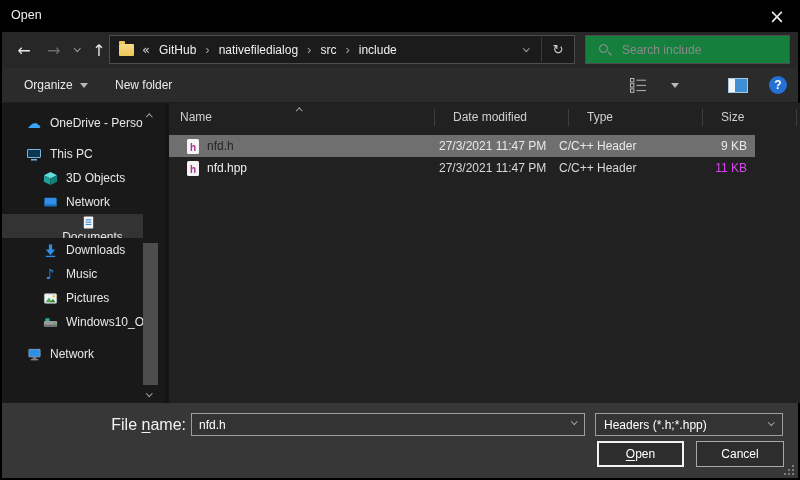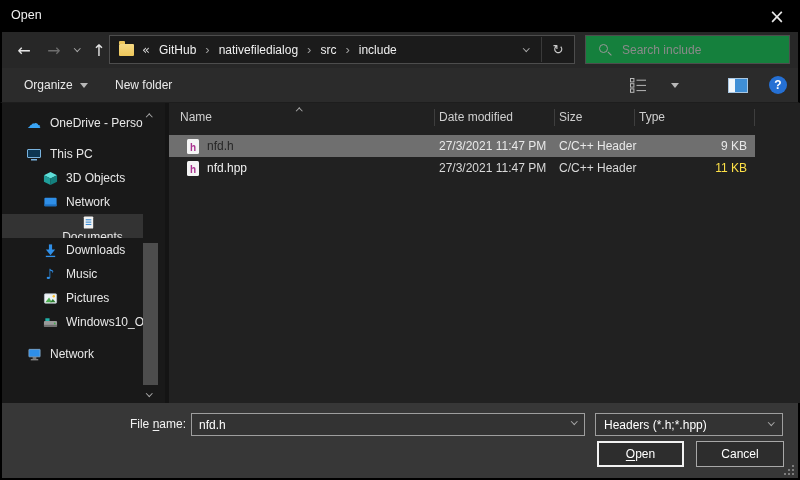--- a/index.html
+++ b/index.html
@@ -91,47 +91,47 @@
   .cloud-g { color:#3aa5f5; font-size:14px; line-height:16px; }
   .note-g { color:#2f8fe8; font-size:14px; line-height:16px; }
 
   .side-scroll { position:absolute; left:140px; top:0; width:17px; height:300px; }
   .ss-up { position:absolute; left:5px; top:9px; }
   .ss-thumb { position:absolute; left:1px; top:140px; width:15px; height:142px; background:#4d4d4d; }
   .ss-down { position:absolute; left:5px; bottom:8px; }
 
   .filearea { position:absolute; left:167px; top:0; width:631px; height:300px; background:#212121; }
   .lv-header { position:relative; display:flex; height:28px; align-items:center; color:#cfcfcf;
-    font-size:12px; }
+    font-size:12px;gap:14px; }
   .hcell { position:relative; height:28px; display:flex; align-items:center; padding-left:4px; }
   .hcell::after { content:""; position:absolute; right:0; top:6px; width:1px; height:17px;
     background:#3e3e3e; }
   .h-name { width:266px; padding-left:11px; }
   .h-date { width:120px; }
   .h-type { width:120px; }
   .h-size { width:80px; }
   .sort-caret { position:absolute; left:128px; top:3px; }
   .rows { margin-top:4px; }
   .frow { display:flex; width:586px; height:22px; align-items:center; font-size:12px; }
   .frow.selected { background:#6f6f6f; }
   .c-name { width:266px; display:flex; align-items:center; padding-left:18px; color:#f0f0f0;
     height:22px; }
   .frow.selected .c-name { color:#262626; }
   .c-date,.c-type { width:120px; padding-left:4px; color:#d9d9d9; }
-  .c-size { width:80px; text-align:right; padding-right:8px; color:#fde047; }
+  .c-size { width:80px; text-align:right; padding-right:8px; color:#d946ef; }
   .frow.selected .c-date,.frow.selected .c-type,.frow.selected .c-size { color:#e9e9e9; }
   .fileicon { width:12px; height:15px; background:#f5f5f5; border-radius:1.5px; margin-right:8px;
     flex:none; display:flex; align-items:flex-end; justify-content:center; font-weight:bold;
     font-size:10px; color:#a9338f; font-style:normal; line-height:13px; }
 
   
   .footer { position:absolute; left:0; top:403px; width:800px; height:75px; background:#373737;
     border-left:2px solid #000; border-right:2px solid #000; }
   .fn-label { position:absolute; left:0; top:10px; width:184px; height:23px; line-height:23px;
-    text-align:right; color:#f2f2f2; font-size:12px; }
+    text-align:right; color:#f2f2f2; font-size:16px; }
   .u { text-decoration:underline; text-underline-offset:2px; }
   .fn-input-wrap { position:absolute; left:189px; top:10px; width:394px; height:23px; }
   .fn-input { width:100%; height:100%; background:#333333; border:1px solid #9e9e9e; color:#fff;
     font-size:12px; padding:0 24px 0 7px; outline:none; font-family:"Liberation Sans",sans-serif; }
   .combo-chev { position:absolute; right:9px; top:9px; }
   .ft-combo { position:absolute; left:593px; top:10px; width:188px; height:23px; background:#333333;
     border:1px solid #9e9e9e; display:flex; align-items:center; padding:0 24px 0 8px;
     color:#fff; font-size:12px; white-space:nowrap; }
   .btn { position:absolute; top:38px; height:26px; background:#2d2d2d; color:#fff; font-size:12px;
     display:flex; align-items:center; justify-content:center; }
@@ -302,22 +302,22 @@
       <i class="chev up sm ss-up"></i>
       <div class="ss-thumb"></div>
       <i class="chev sm ss-down"></i>
     </div>
 
     <div class="filearea">
       <div class="lv-header">
         <i class="chev up sm sort-caret"></i>
         <span class="hcell h-name">Name</span>
         <span class="hcell h-date">Date modified</span>
+        <span class="hcell h-type">Type</span>
         <span class="hcell h-size">Size</span>
-        <span class="hcell h-type">Type</span>
       </div>
       <div class="rows">
         <div class="frow selected">
           <span class="c-name">
             <i class="fileicon">h</i>
             <span>nfd.h</span>
           </span>
           <span class="c-date">27/3/2021 11:47 PM</span>
           <span class="c-type">C/C++ Header</span>
           <span class="c-size">9 KB</span>

